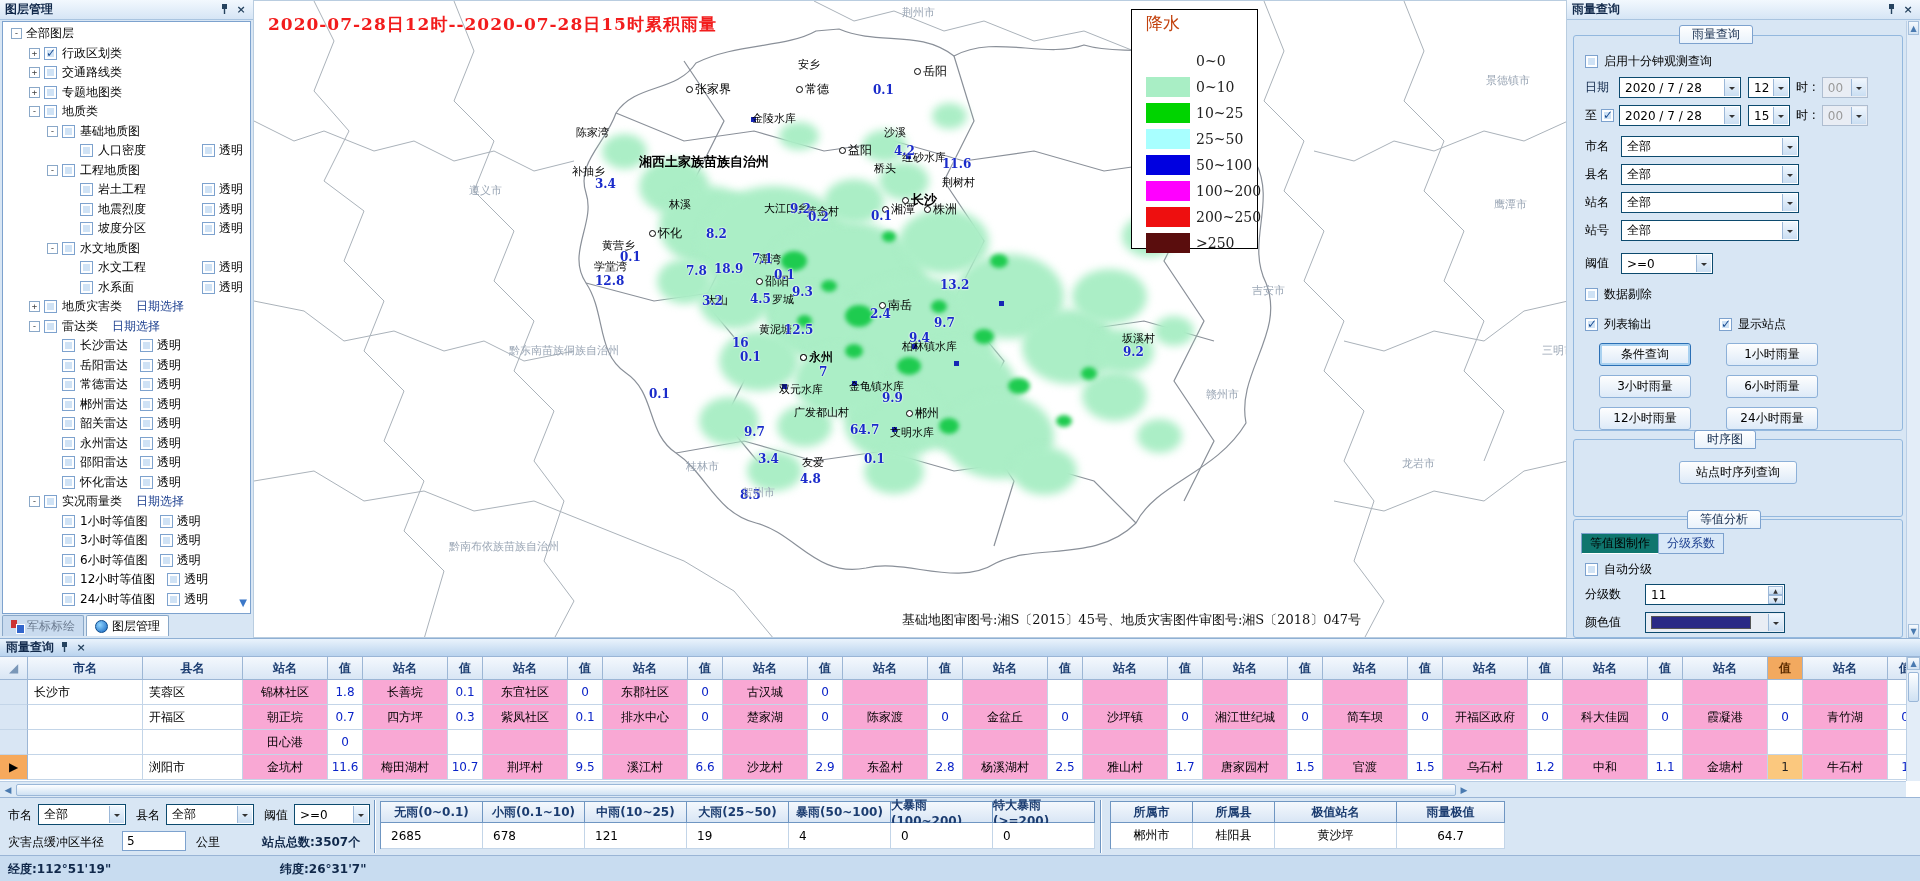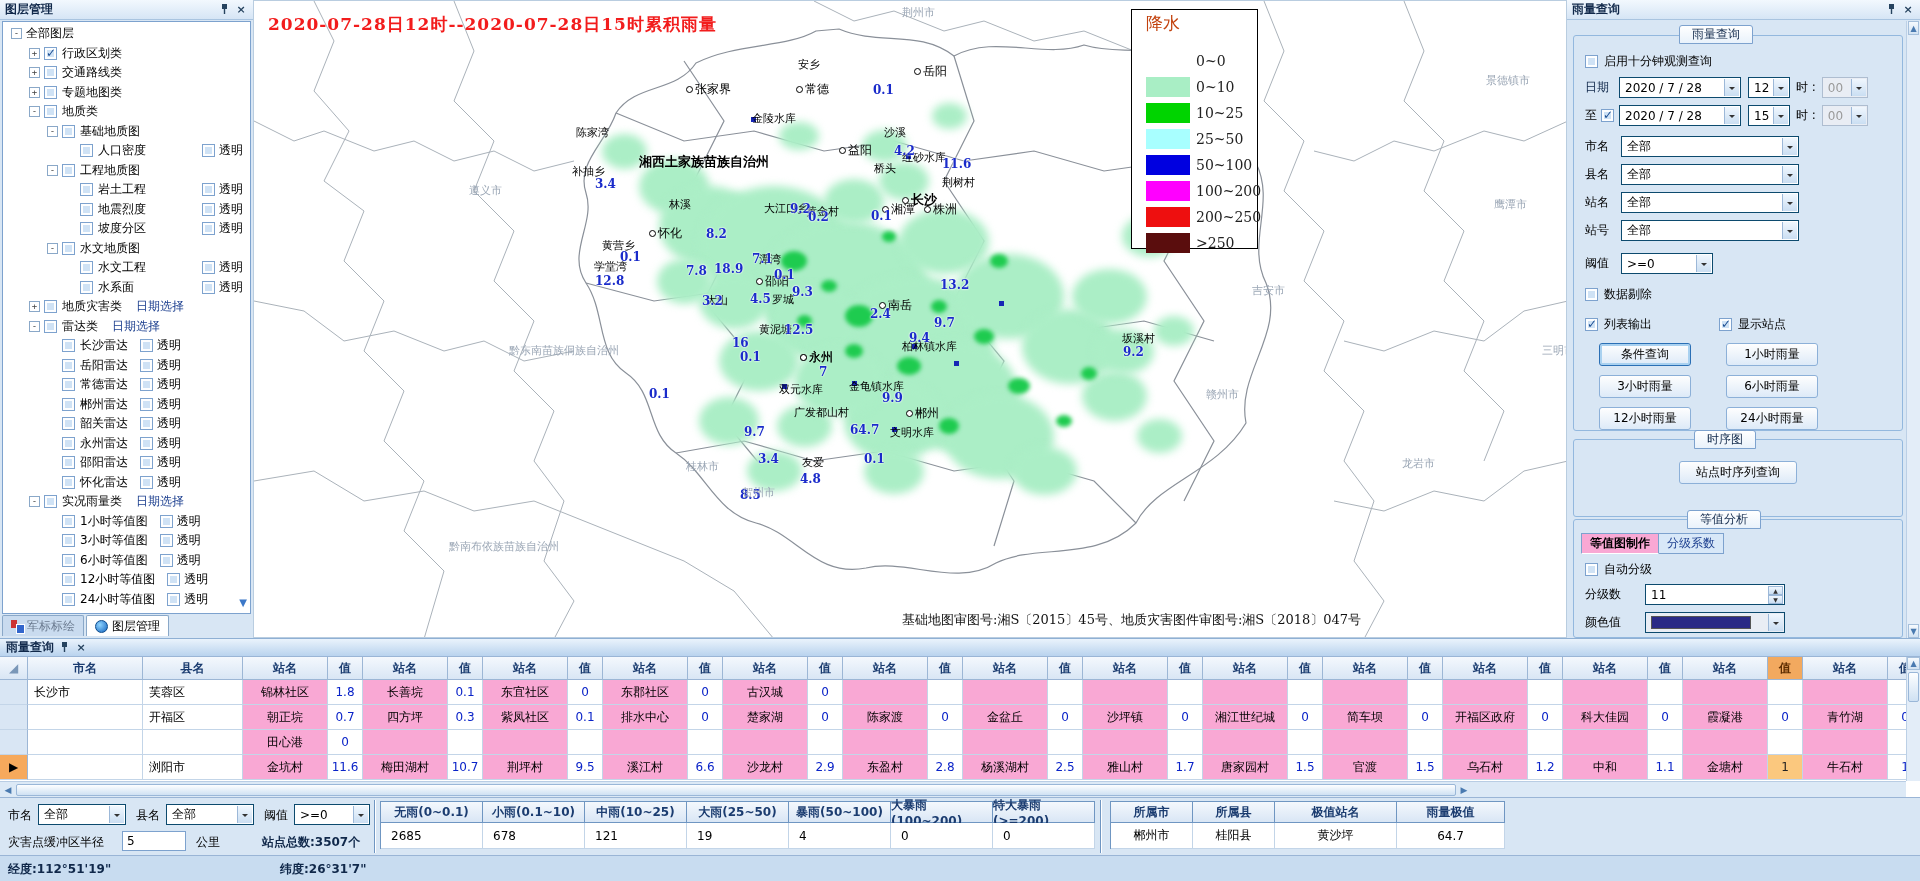--- a/index.html
+++ b/index.html
@@ -80,21 +80,21 @@
   .right-panel { position:absolute; left:1567px; top:0; width:353px; height:638px; background:#d8e6f4; }
   .rp-body { position:absolute; left:2px; top:21px; right:15px; bottom:0; }
   .rframe { position:absolute; left:4px; right:2px; border:1px solid #93b8de; border-radius:3px; background:transparent; }
   .rlabel { position:absolute; color:#10284a; }
   .rrow { position:absolute; display:flex; align-items:center; }
   .vscroll { position:absolute; right:0; top:21px; width:14px; bottom:0; background:#e3edf8; border-left:1px solid #bcd0e6; }
   .vscroll .sa { position:absolute; left:1px; right:1px; height:14px; background:linear-gradient(#f6fafe,#d2e2f2);
     border:1px solid #a5bfdb; color:#4a7ab0; font-size:8px; display:flex; align-items:center; justify-content:center; }
   .rtabs { position:absolute; display:flex; }
   .rtab { height:21px; padding:0 8px; display:flex; align-items:center; border:1px solid #7da2ce; }
-  .rtab.active { background:#f9a8d4; font-weight:bold; color:#000; border-bottom-color:#fff; z-index:2; }
+  .rtab.active { background:#0f766e; font-weight:normal; color:#000; border-bottom-color:#fff; z-index:2; }
   .rtab.idle { background:#d8e8f8; color:#1c3f8f; border-left:none; }
   .spin { position:absolute; right:1px; top:1px; bottom:1px; width:15px; display:flex; flex-direction:column; }
   .spin span { flex:1; background:linear-gradient(#f0f7fe,#cadef2); border:1px solid #9cb8d8;
     font-size:6px; color:#333; display:flex; align-items:center; justify-content:center; }
 
   
   .bottom-panel { position:absolute; left:0; top:638px; width:1920px; height:159px; background:#fff; }
   .bp-title { height:19px; background:linear-gradient(#eaf3fc,#b9d3ee); border-top:1px solid #8fb0d4;
     border-bottom:1px solid #9ab5d6; display:flex; align-items:center; padding:0 6px; color:#10284a; font-weight:bold; }
   .rain-table { position:absolute; left:0; top:19px; width:1906px; height:124px; overflow:hidden; }

